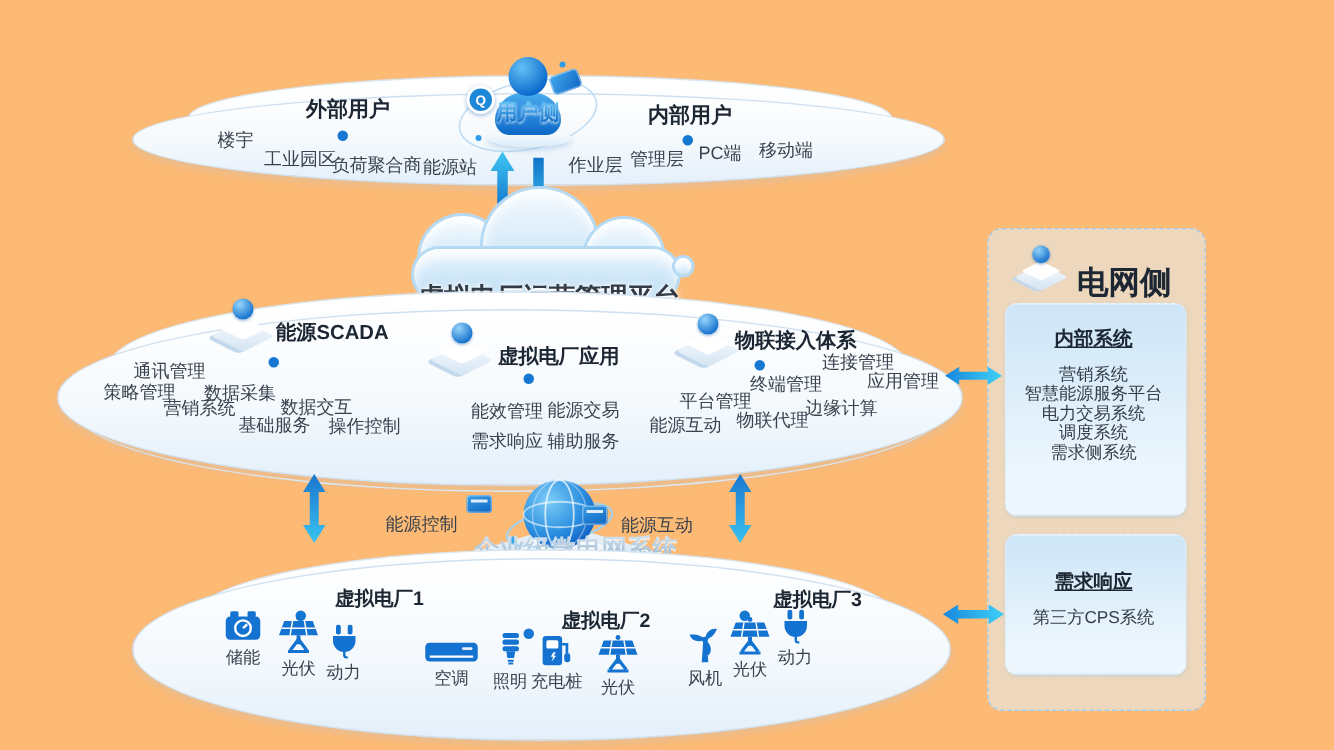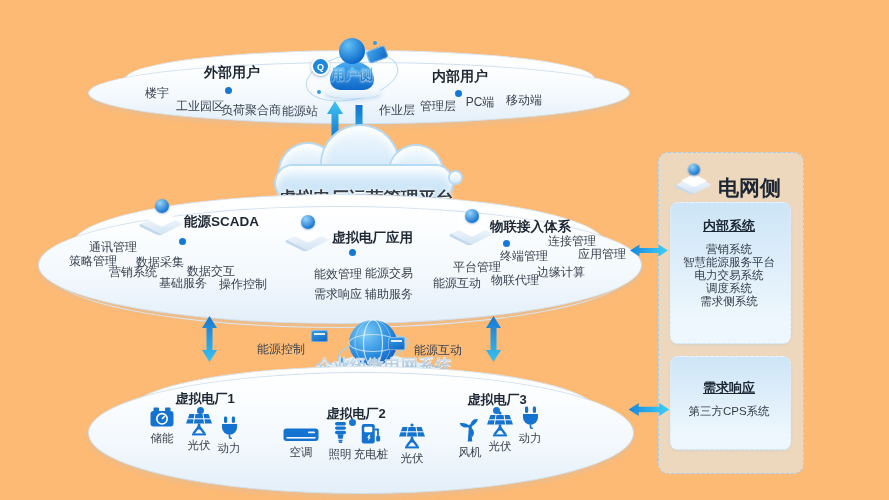--- a/index.html
+++ b/index.html
@@ -9,21 +9,21 @@
   
   .ring{position:absolute;border-radius:50%;border:1px solid #d0e0ef;
         background:linear-gradient(180deg,#ffffff 0%,#f4f9fd 55%,#e3effa 100%);
         box-shadow:0 3px 5px rgba(170,200,230,.25);}
   .ring.topr{background:linear-gradient(180deg,#ffffff 0%,#f7fbfe 100%);border-color:#d8e6f2;}
   .ring.rim{background:transparent;border-color:#e0ebf5;box-shadow:none;}
   
   .lbl{position:absolute;font-size:12px;color:#39424e;white-space:nowrap;transform:translateX(-50%);}
   .title-sm{position:absolute;font-size:13.5px;font-weight:bold;color:#1d2733;white-space:nowrap;}
   .title-c{position:absolute;font-size:14px;font-weight:bold;color:#1d2733;white-space:nowrap;transform:translateX(-50%);}
-  .plant-name{position:absolute;font-size:13px;font-weight:bold;color:#1d2733;white-space:nowrap;transform:translateX(-50%);}
+  .plant-name{position:absolute;font-size:13px;font-weight:bold;color:#1d2733;white-space:nowrap;transform:translateX(-50%);margin-left:48px;}
   .dot{position:absolute;width:7px;height:7px;border-radius:50%;background:#1778d4;}
   .ptitle{position:absolute;font-size:17.5px;font-weight:bold;color:#333b46;white-space:nowrap;
           transform:translateX(-50%);text-shadow:0 1px 0 #fff,0 0 6px #fff,0 0 2px #fff;}
   .gtx{position:absolute;font-size:17px;font-weight:bold;white-space:nowrap;transform:translateX(-50%);
        background:linear-gradient(180deg,#d4e3f0 10%,#8fafc9 90%);
        -webkit-background-clip:text;background-clip:text;color:transparent;
        filter:drop-shadow(0 1px 0 rgba(255,255,255,.9));}
   .utx{position:absolute;font-size:14px;font-weight:bold;white-space:nowrap;transform:translateX(-50%);
        background:linear-gradient(180deg,#66c2f5 15%,#0d6cc8 85%);
        -webkit-background-clip:text;background-clip:text;color:transparent;

